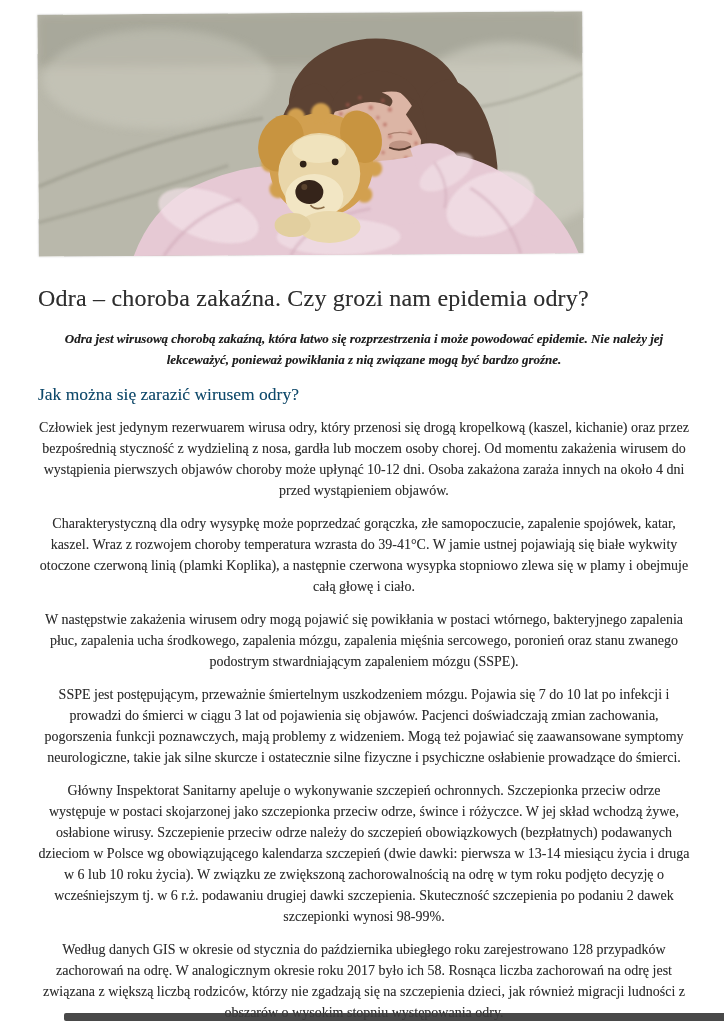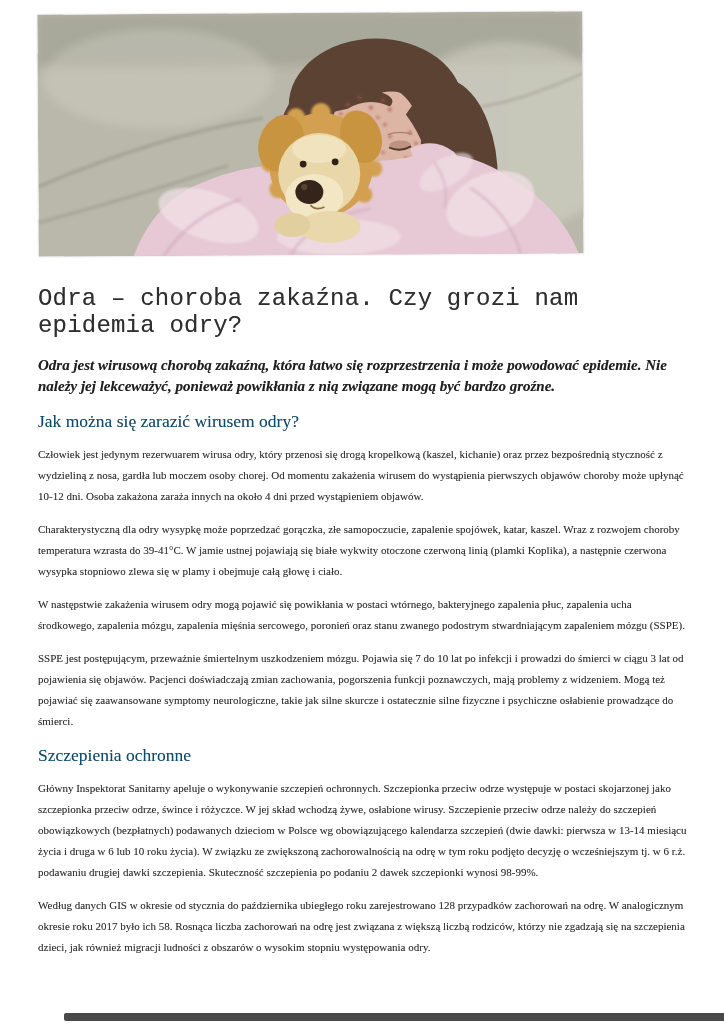--- a/index.html
+++ b/index.html
@@ -17,36 +17,36 @@
     margin:0 0 30px 0;
     transform:rotate(-0.35deg);
     overflow:hidden;
     box-shadow:0 0 2px rgba(0,0,0,0.18);
   }
   .photo-wrap svg{display:block;}
   h1{
     font-size:24px;font-weight:400;letter-spacing:0.2px;
     margin:0 0 16px 0;color:#2e2e2e;
     text-shadow:0 0 0.5px rgba(40,40,40,0.4);
-    font-family:Liberation Mono, monospace;
   }
   .lead{
-    font-size:15px;font-weight:700;font-style:italic;
+    font-size:13px;font-weight:700;font-style:italic;
     line-height:21px;margin:0 0 14px 0;color:#1f1f1f;
     text-shadow:0 0 0.4px rgba(30,30,30,0.45);
+    text-align:center;
   }
   h2{
     font-size:17.5px;font-weight:400;
     margin:13px 0 9px 0;color:#0c4a6e;
     text-shadow:0 0 0.4px rgba(50,50,50,0.35);
   }
   p.body{
-    font-size:11px;line-height:21px;margin:12px 0 11px 0;color:#2d2d2d;
+    font-size:14px;line-height:21px;margin:12px 0 11px 0;color:#2d2d2d;
     text-shadow:0 0 0.4px rgba(45,45,45,0.35);
-    text-align:left;
+    text-align:center;
   }
   .scan-edge{
     position:absolute;left:64px;right:0;top:1013px;height:8px;
     background:#3c3c3c;border-radius:2px 0 0 2px;
     filter:blur(0.4px);opacity:0.93;
   }
 </style>
 </head>
 <body>
 
@@ -186,21 +186,20 @@
       <p class="body">Człowiek jest jedynym rezerwuarem wirusa odry, który przenosi się drogą kropelkową (kaszel, kichanie) oraz przez bezpośrednią styczność z wydzieliną z nosa, gardła lub moczem osoby chorej. Od momentu zakażenia wirusem do wystąpienia pierwszych objawów choroby może upłynąć 10-12 dni. Osoba zakażona zaraża innych na około 4 dni przed wystąpieniem objawów.</p>
     </section>
 
     <section>
       <p class="body">Charakterystyczną dla odry wysypkę może poprzedzać gorączka, złe samopoczucie, zapalenie spojówek, katar, kaszel. Wraz z rozwojem choroby temperatura wzrasta do 39-41°C. W jamie ustnej pojawiają się białe wykwity otoczone czerwoną linią (plamki Koplika), a następnie czerwona wysypka stopniowo zlewa się w plamy i obejmuje całą głowę i ciało.</p>
       <p class="body">W następstwie zakażenia wirusem odry mogą pojawić się powikłania w postaci wtórnego, bakteryjnego zapalenia płuc, zapalenia ucha środkowego, zapalenia mózgu, zapalenia mięśnia sercowego, poronień oraz stanu zwanego podostrym stwardniającym zapaleniem mózgu (SSPE).</p>
       <p class="body">SSPE jest postępującym, przeważnie śmiertelnym uszkodzeniem mózgu. Pojawia się 7 do 10 lat po infekcji i prowadzi do śmierci w ciągu 3 lat od pojawienia się objawów. Pacjenci doświadczają zmian zachowania, pogorszenia funkcji poznawczych, mają problemy z widzeniem. Mogą też pojawiać się zaawansowane symptomy neurologiczne, takie jak silne skurcze i ostatecznie silne fizyczne i psychiczne osłabienie prowadzące do śmierci.</p>
     </section>
 
     <section>
-      <h2>Szczepienia ochronne</h2>
       <p class="body">Główny Inspektorat Sanitarny apeluje o wykonywanie szczepień ochronnych. Szczepionka przeciw odrze występuje w postaci skojarzonej jako szczepionka przeciw odrze, śwince i różyczce. W jej skład wchodzą żywe, osłabione wirusy. Szczepienie przeciw odrze należy do szczepień obowiązkowych (bezpłatnych) podawanych dzieciom w Polsce wg obowiązującego kalendarza szczepień (dwie dawki: pierwsza w 13-14 miesiącu życia i druga w 6 lub 10 roku życia). W związku ze zwiększoną zachorowalnością na odrę w tym roku podjęto decyzję o wcześniejszym tj. w 6 r.ż. podawaniu drugiej dawki szczepienia. Skuteczność szczepienia po podaniu 2 dawek szczepionki wynosi 98-99%.</p>
       <p class="body">Według danych GIS w okresie od stycznia do października ubiegłego roku zarejestrowano 128 przypadków zachorowań na odrę. W analogicznym okresie roku 2017 było ich 58. Rosnąca liczba zachorowań na odrę jest związana z większą liczbą rodziców, którzy nie zgadzają się na szczepienia dzieci, jak również migracji ludności z obszarów o wysokim stopniu występowania odry.</p>
     </section>
 
   </div>
 
   <div class="scan-edge"></div>
 </div>
 
 </body></html>

